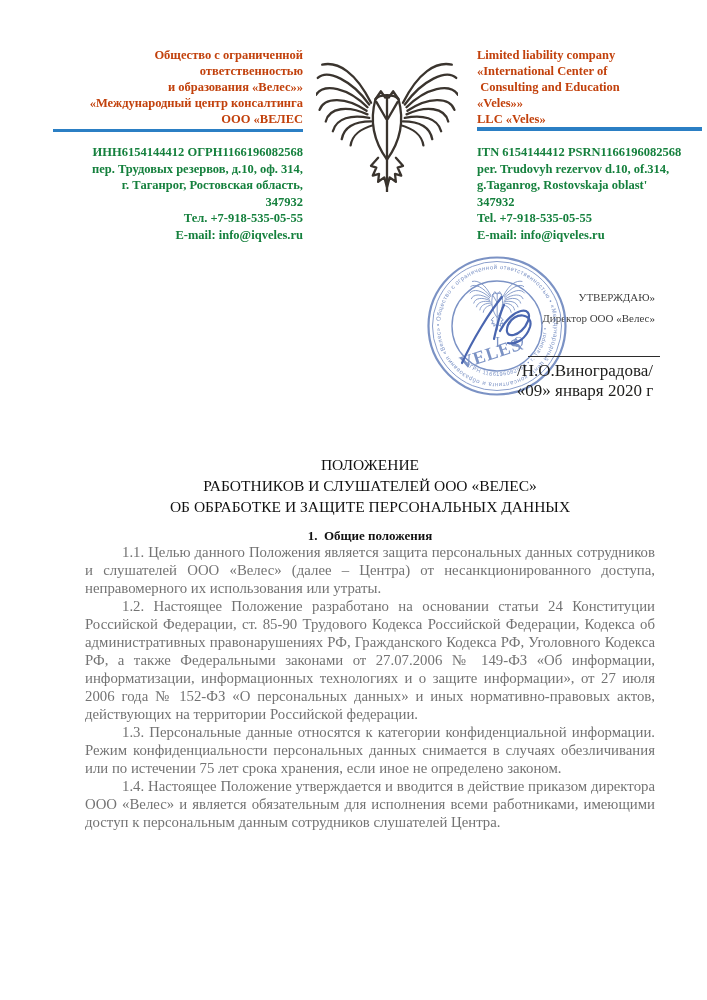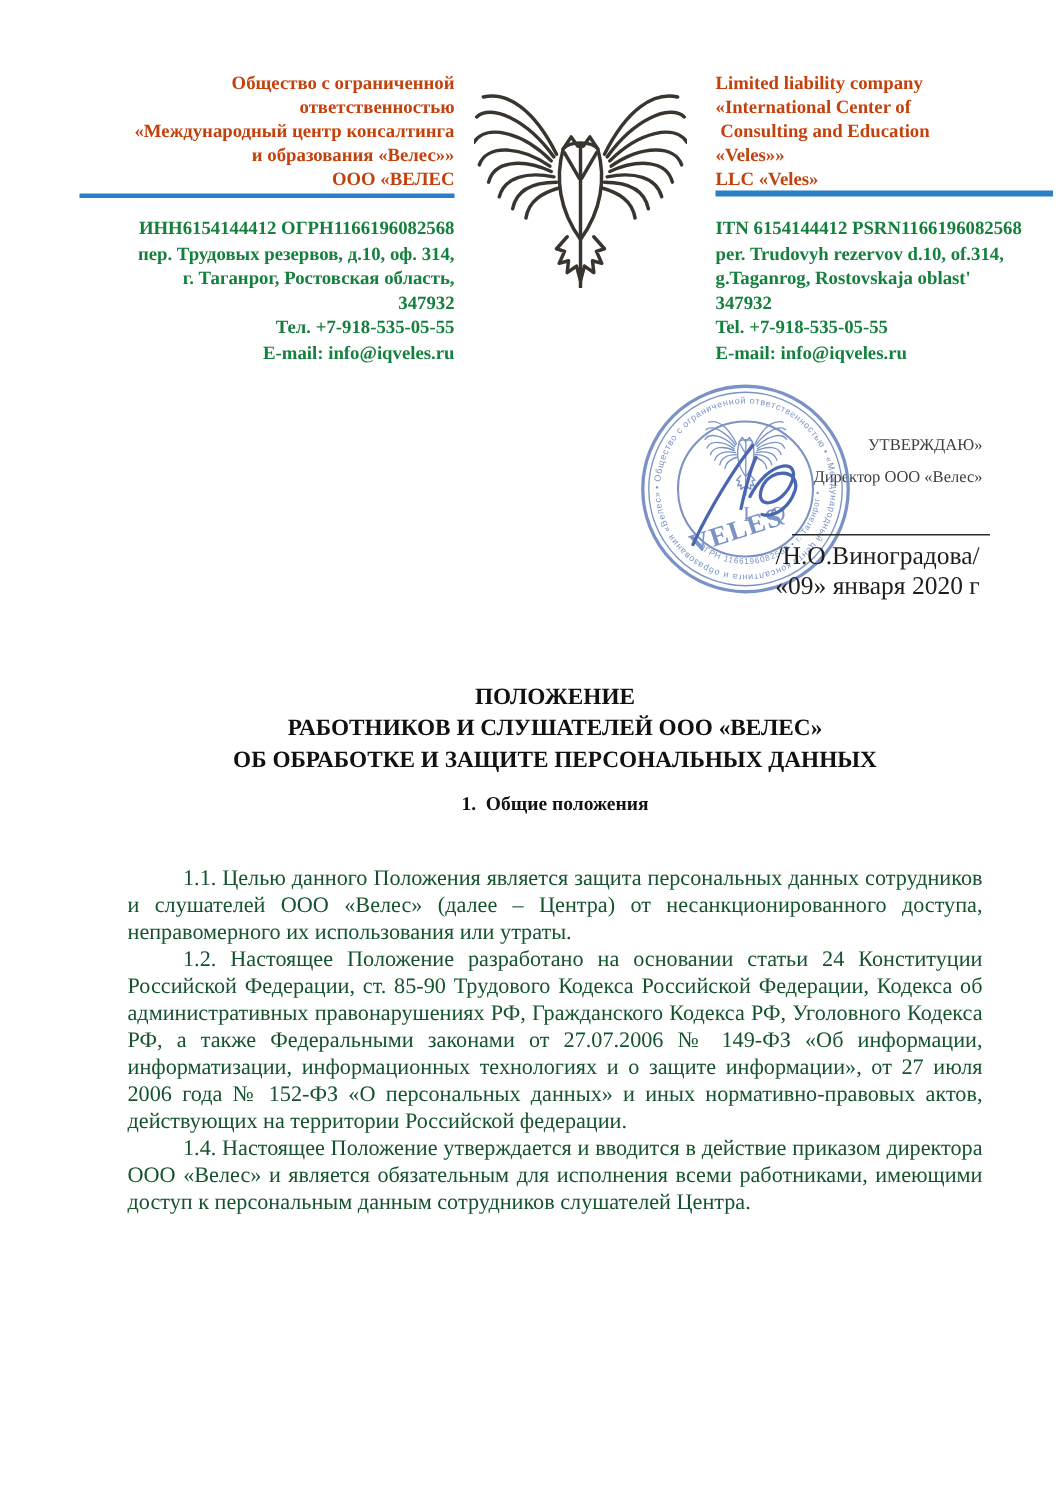--- a/index.html
+++ b/index.html
@@ -22,25 +22,25 @@
   
   .approve-block{position:absolute;left:455px;top:287px;width:200px;text-align:right;
     font-size:11px;line-height:21px;color:#404040;z-index:2;}
   .seal{position:absolute;left:426px;top:255px;width:142px;height:142px;z-index:3;opacity:.92;}
   .sig-rule{position:absolute;left:528px;top:356px;width:132px;border-top:1.5px solid #2b2b2b;z-index:4;}
   .signature{position:absolute;left:450px;top:293px;width:110px;height:78px;z-index:5;}
   .sig-text{position:absolute;left:500px;top:361px;width:170px;text-align:center;
     font-size:17px;line-height:20px;z-index:4;color:#1d1d1b;font-family:Liberation Serif, serif;}
   
   .title-block{position:absolute;left:85px;top:454px;width:570px;text-align:center;
-    font-weight:bold;font-size:15.5px;line-height:21px;color:#111;}
+    font-weight:normal;font-size:15.5px;line-height:21px;color:#111;}
   .sec-heading{position:absolute;left:85px;top:528px;width:570px;text-align:center;
     font-weight:bold;font-size:13px;color:#111;}
-  .body-text{position:absolute;left:85px;top:577px;width:570px;text-align:justify;
-    font-size:14.8px;line-height:18px;color:#14532d;}
+  .body-text{position:absolute;left:85px;top:543px;width:570px;text-align:justify;
+    font-size:14.8px;line-height:18px;color:#737373;}
   .body-text p{margin:0;text-indent:37px;}
 </style>
 </head>
 <body>
 
 <svg width="0" height="0" style="position:absolute">
   <defs>
     <g id="veles-bird" fill="none" stroke="currentColor" stroke-width="2.6" stroke-linecap="round" stroke-linejoin="round">
 
       <path d="M62 50 C45 16 25 3 7 7"></path>
@@ -70,22 +70,22 @@
       <path d="M68 49 L79 68 M92 49 L81 68"></path>
     </g>
   </defs>
 </svg>
 
 <div class="page">
 
   <div class="hdr-company left">
     <div>Общество с ограниченной</div>
     <div>ответственностью</div>
+    <div>и образования «Велес»»</div>
     <div>«Международный центр консалтинга</div>
-    <div>и образования «Велес»»</div>
     <div>ООО «ВЕЛЕС</div>
   </div>
   <div class="hdr-rule left"></div>
   <div class="hdr-contact left">
     <div>ИНН6154144412 ОГРН1166196082568</div>
     <div>пер. Трудовых резервов, д.10, оф. 314,</div>
     <div>г. Таганрог, Ростовская область,</div>
     <div>347932</div>
     <div>Тел. +7-918-535-05-55</div>
     <div>E-mail: info@iqveles.ru</div>
@@ -156,16 +156,17 @@
     <div>ПОЛОЖЕНИЕ</div>
     <div>РАБОТНИКОВ И СЛУШАТЕЛЕЙ ООО «ВЕЛЕС»</div>
     <div>ОБ ОБРАБОТКЕ И ЗАЩИТЕ ПЕРСОНАЛЬНЫХ ДАННЫХ</div>
   </div>
 
   <div class="sec-heading">1.&nbsp;&nbsp;Общие положения</div>
 
   <div class="body-text">
     <p>1.1. Целью данного Положения является защита персональных данных сотрудников и слушателей ООО «Велес» (далее – Центра) от несанкционированного доступа, неправомерного их использования или утраты.</p>
     <p>1.2. Настоящее Положение разработано на основании статьи 24 Конституции Российской Федерации, ст. 85-90 Трудового Кодекса Российской Федерации, Кодекса об административных правонарушениях РФ, Гражданского Кодекса РФ, Уголовного Кодекса РФ, а также Федеральными законами от 27.07.2006 № 149-ФЗ «Об информации, информатизации, информационных технологиях и о защите информации», от 27 июля 2006 года № 152-ФЗ «О персональных данных» и иных нормативно-правовых актов, действующих на территории Российской федерации.</p>
+    <p>1.3. Персональные данные относятся к категории конфиденциальной информации. Режим конфиденциальности персональных данных снимается в случаях обезличивания или по истечении 75 лет срока хранения, если иное не определено законом.</p>
     <p>1.4. Настоящее Положение утверждается и вводится в действие приказом директора ООО «Велес» и является обязательным для исполнения всеми работниками, имеющими доступ к персональным данным сотрудников слушателей Центра.</p>
   </div>
 
 </div>
 
 </body></html>

